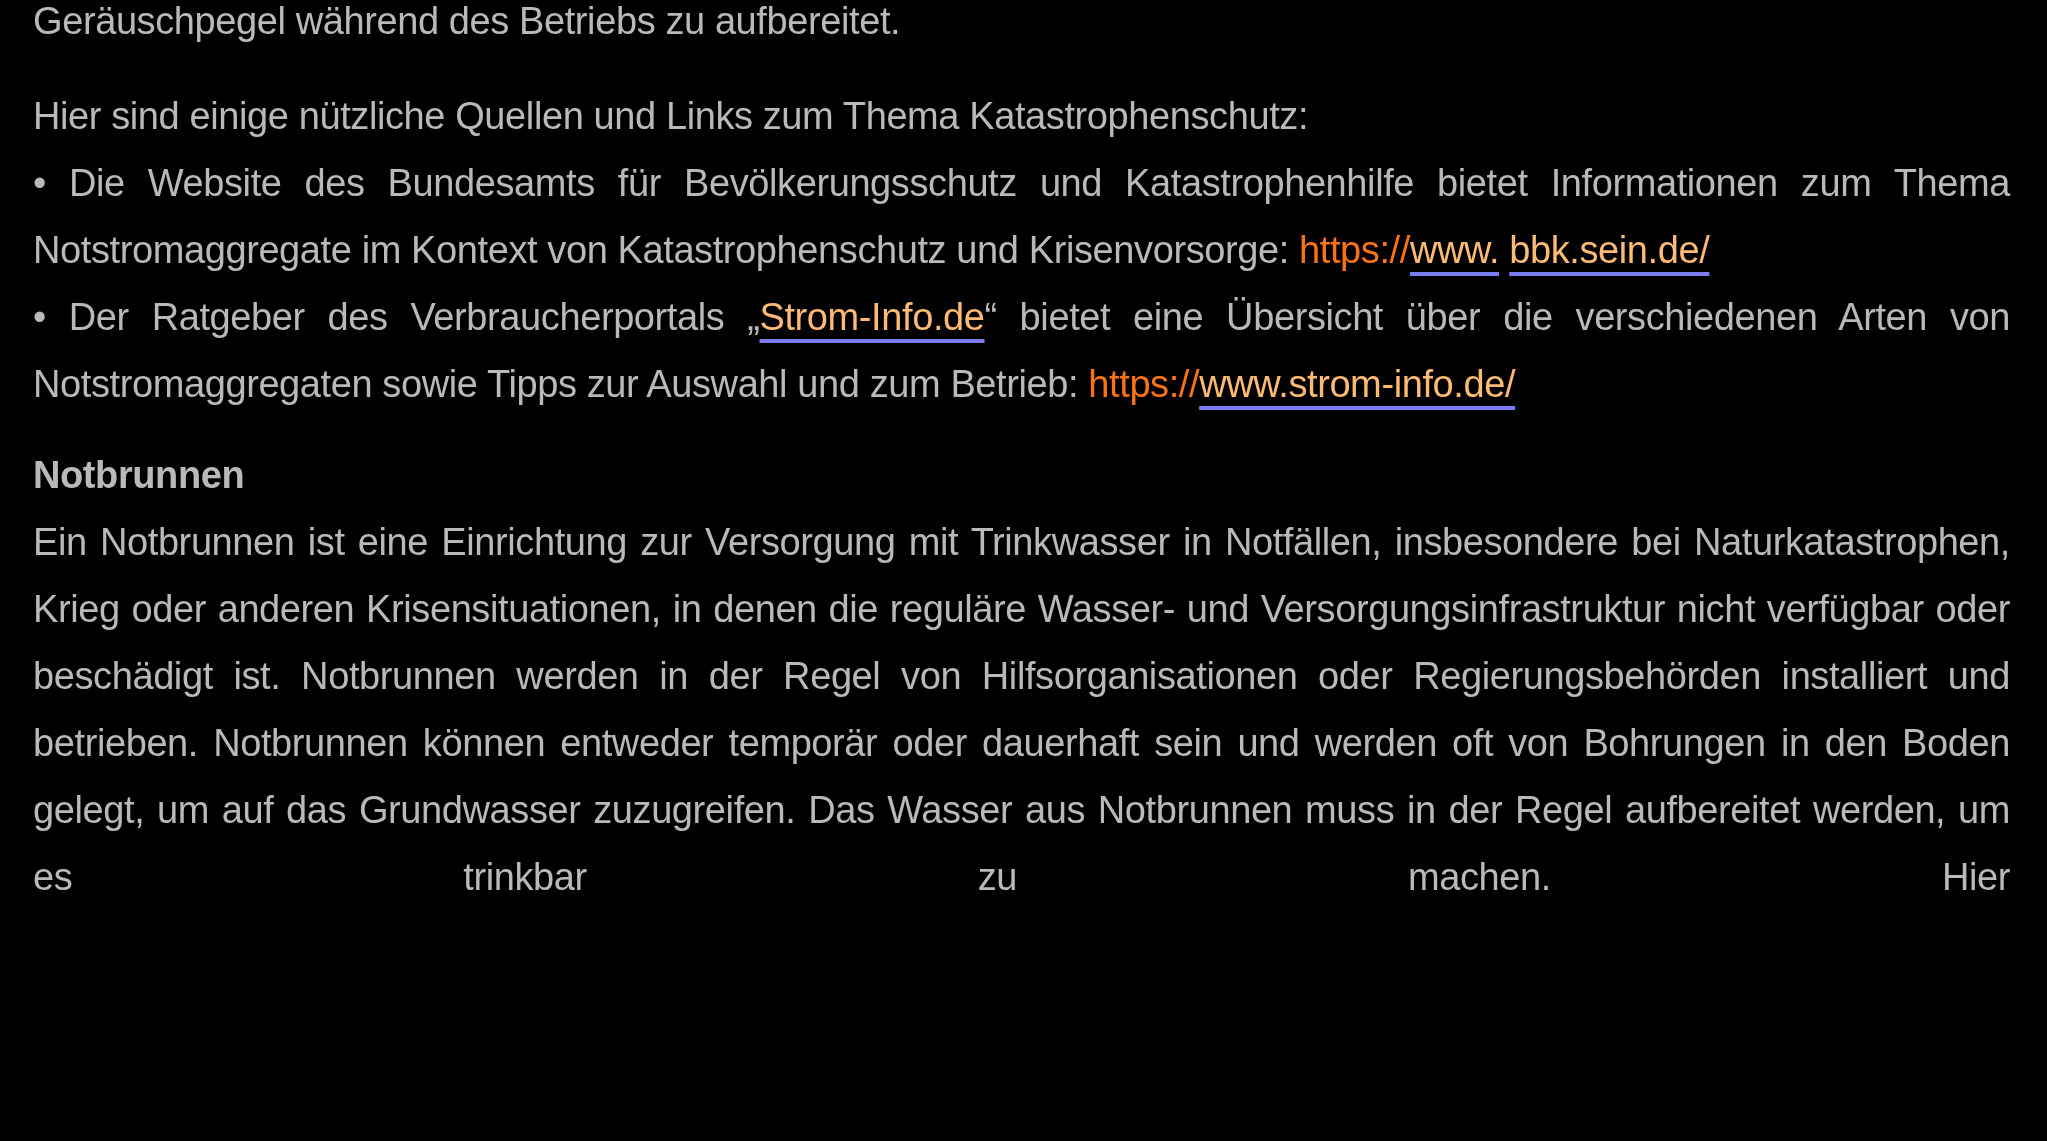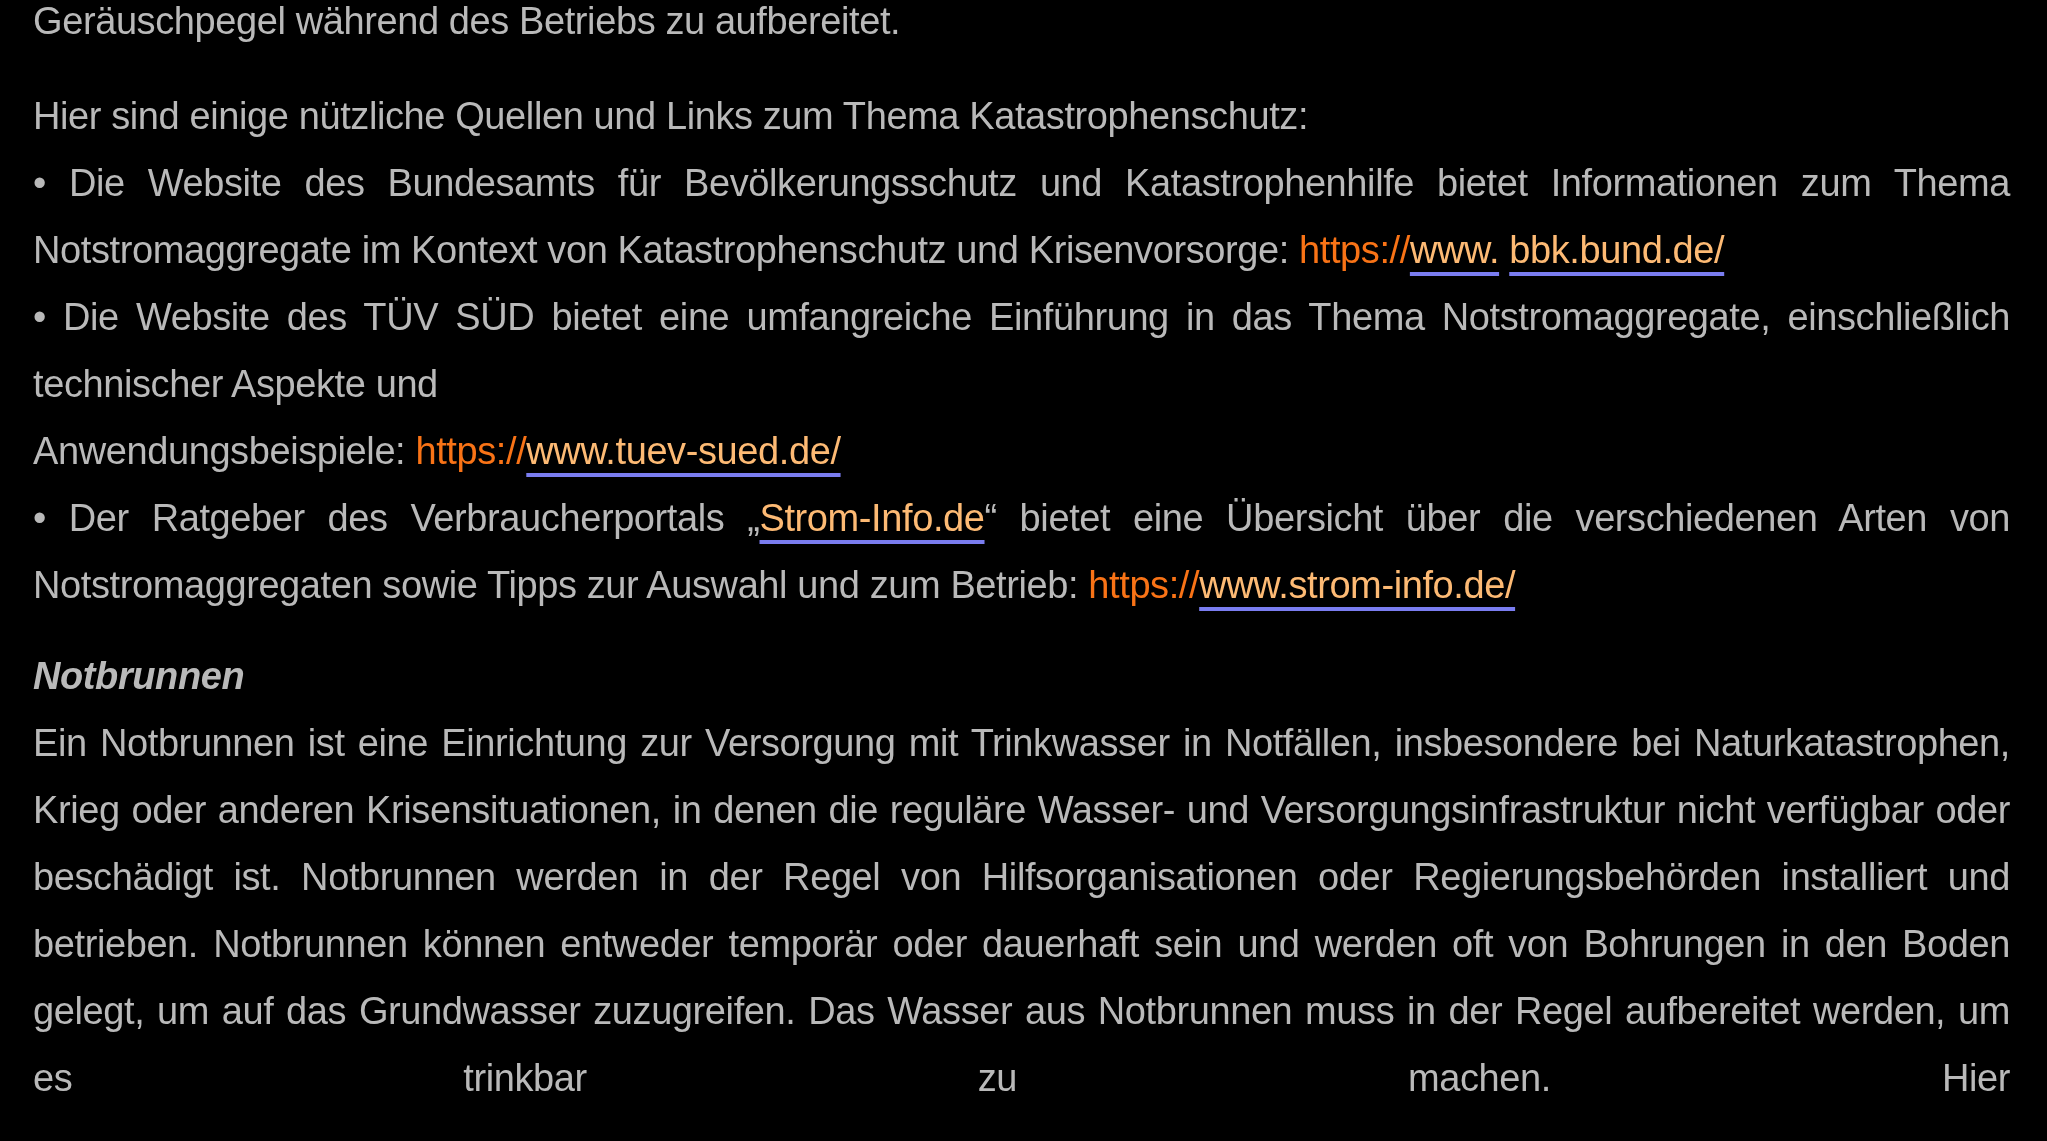--- a/index.html
+++ b/index.html
@@ -23,21 +23,20 @@
     color: #b9b9b9;
     overflow: hidden;
   }
   .para {
     margin: 0;
     text-align: justify;
   }
   .para.gap-before { margin-top: 28px; }
   .para.heading {
     font-weight: bold;
-    font-style: italic;
     margin-top: 24px;
     text-align: left;
   }
   .para.body-cont { text-align-last: justify; }
   .run { white-space: pre-wrap; }
   a.link-url, a.link-proto {
     cursor: pointer;
   }
   a.link-proto {
     color: #f97316;
@@ -50,18 +49,17 @@
     text-decoration-thickness: 4px;
     text-underline-offset: 9px;
   }
 </style>
 </head>
 <body>
 
 <main class="page" id="doc">
     <p class="para body"><span class="run">Geräuschpegel während des Betriebs zu aufbereitet.</span></p>
     <p class="para body gap-before"><span class="run">Hier sind einige nützliche Quellen und Links zum Thema Katastrophenschutz:</span></p>
-    <p class="para bullet"><span class="run">• Die Website des Bundesamts für Bevölkerungsschutz und Katastrophenhilfe bietet Informationen zum Thema Notstromaggregate im Kontext von Katastrophenschutz und Krisenvorsorge: </span><a class="run link-proto">https://</a><a class="run link-url">www.</a><span class="run"> </span><a class="run link-url">bbk.bund.de/</a></p>
-    <p class="para bullet"><span class="run">• Die Website des TÜV SÜD bietet eine umfangreiche Einführung in das Thema Notstromaggregate, einschließlich technischer Aspekte und</span><br><span class="run">Anwendungsbeispiele: </span><a class="run link-proto">https://</a><a class="run link-url">www.tuev-sued.de/</a></p>
+    <p class="para bullet"><span class="run">• Die Website des Bundesamts für Bevölkerungsschutz und Katastrophenhilfe bietet Informationen zum Thema Notstromaggregate im Kontext von Katastrophenschutz und Krisenvorsorge: </span><a class="run link-proto">https://</a><a class="run link-url">www.</a><span class="run"> </span><a class="run link-url">bbk.sein.de/</a></p>
     <p class="para bullet"><span class="run">• Der Ratgeber des Verbraucherportals „</span><a class="run link-url">Strom-Info.de</a><span class="run">“ bietet eine Übersicht über die verschiedenen Arten von Notstromaggregaten sowie Tipps zur Auswahl und zum Betrieb: </span><a class="run link-proto">https://</a><a class="run link-url">www.strom-info.de/</a></p>
     <p class="para heading gap-before"><span class="run">Notbrunnen</span></p>
     <p class="para body-cont"><span class="run">Ein Notbrunnen ist eine Einrichtung zur Versorgung mit Trinkwasser in Notfällen, insbesondere bei Naturkatastrophen, Krieg oder anderen Krisensituationen, in denen die reguläre Wasser- und Versorgungsinfrastruktur nicht verfügbar oder beschädigt ist. Notbrunnen werden in der Regel von Hilfsorganisationen oder Regierungsbehörden installiert und betrieben. Notbrunnen können entweder temporär oder dauerhaft sein und werden oft von Bohrungen in den Boden gelegt, um auf das Grundwasser zuzugreifen. Das Wasser aus Notbrunnen muss in der Regel aufbereitet werden, um es trinkbar zu machen. Hier</span></p>
   </main>
 
 </body></html>

